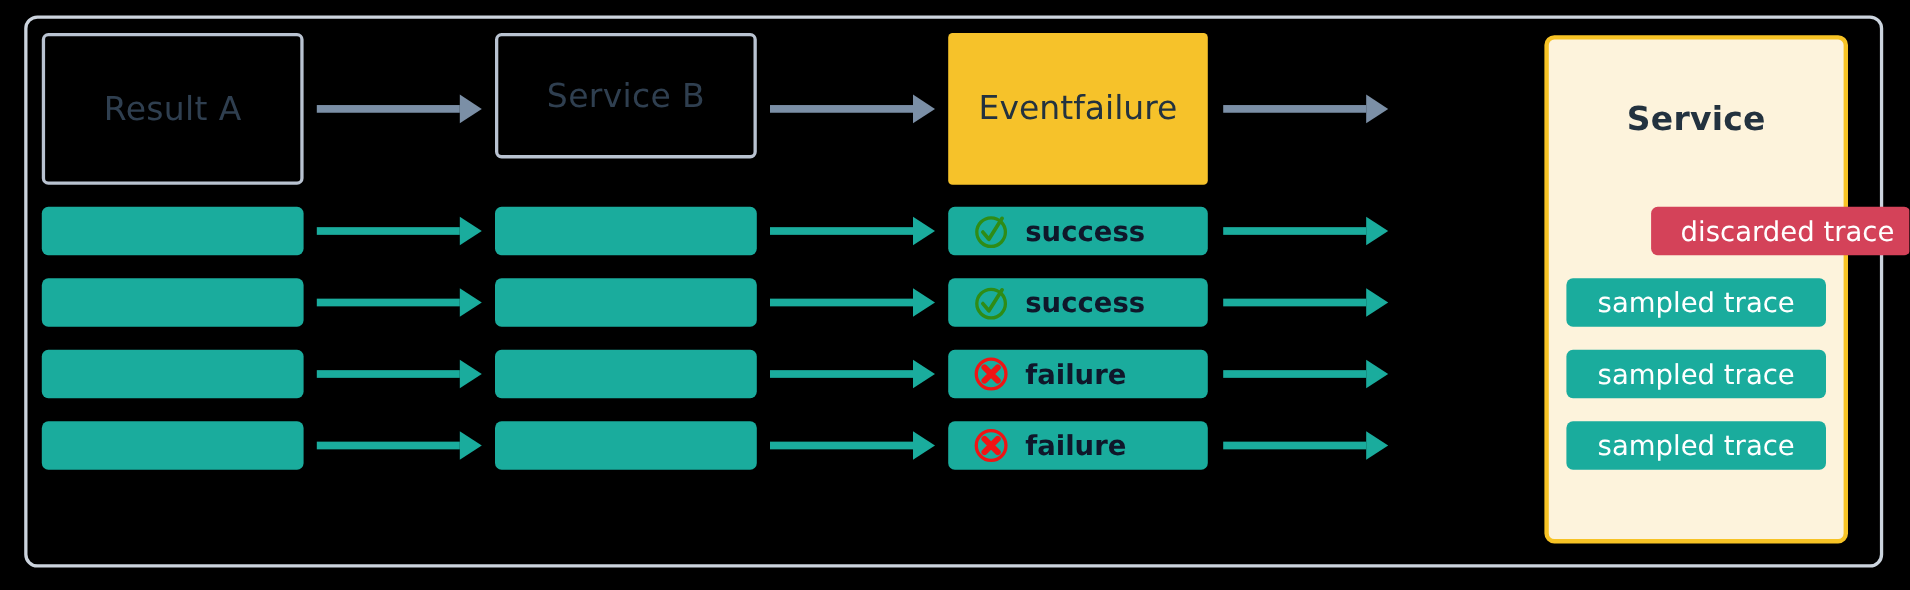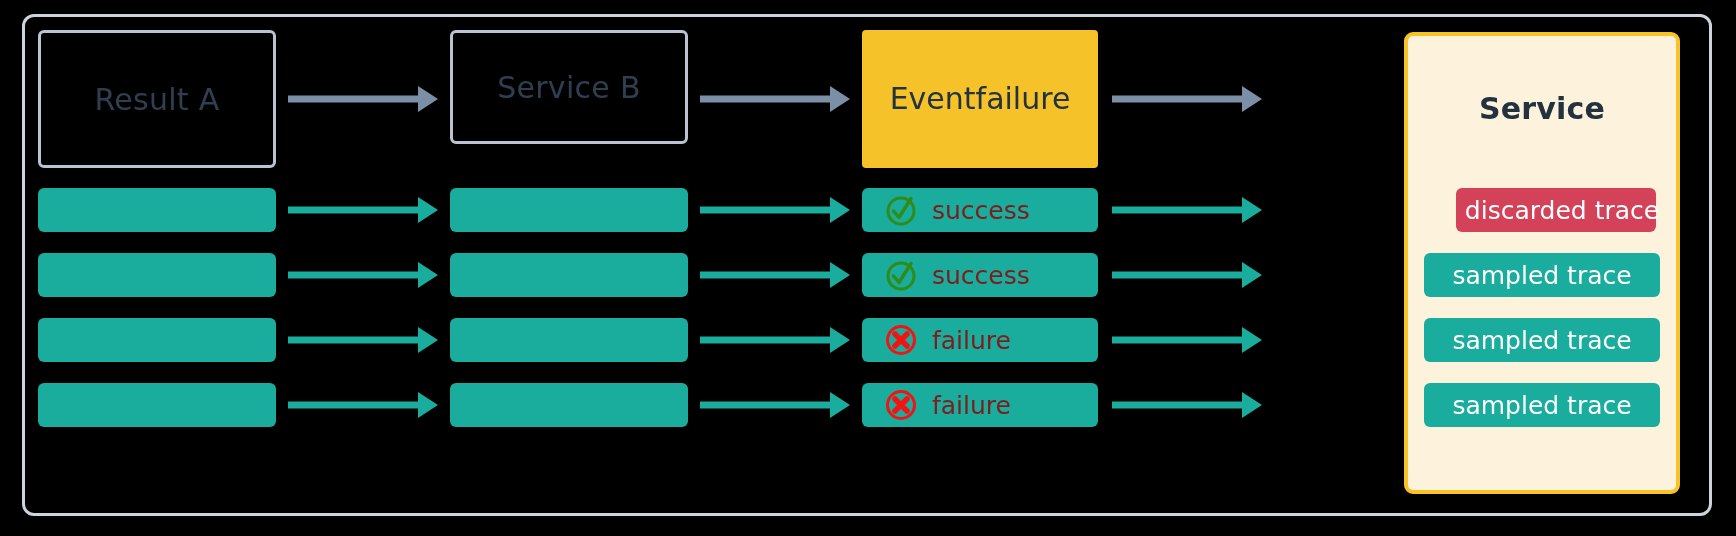--- a/index.html
+++ b/index.html
@@ -106,23 +106,23 @@
     background: #d44259;
     justify-content: center;
   }
   .bar-label {
     color: #ffffff;
     font-size: 25px;
     font-weight: 400;
     white-space: nowrap;
   }
   .status-label {
-    color: #7f1d1d;
+    color: #0f172a;
     font-size: 25px;
-    font-weight: 400;
+    font-weight: 700;
     margin-left: 14px;
     white-space: nowrap;
   }
   .status-icon {
     width: 34px;
     height: 34px;
     flex: 0 0 34px;
     display: block;
   }
 
@@ -204,21 +204,21 @@
     <svg class="status-icon" viewBox="0 0 34 34">
       <circle cx="17" cy="18" r="13" fill="none" stroke="#2f8c16" stroke-width="3"></circle>
       <path d="M9.5 18 L15 24.5 L27 5.5" fill="none" stroke="#2f8c16" stroke-width="3.4" stroke-linecap="round" stroke-linejoin="round"></path>
     </svg>
     <span class="status-label">success</span>
   </div>
   <div class="arrow teal" style="left:1112px; top:210px; width:150px;">
     <div class="shaft" style="width:130px;"></div>
     <div class="head"></div>
   </div>
-  <div class="bar trace-discarded" style="left:1456px; top:188px; width:200px; height:44px;padding-left:12px;">
+  <div class="bar trace-discarded" style="left:1501px; top:188px; width:236px; height:44px;padding-left:12px;">
     <span class="bar-label">discarded trace</span>
   </div>
 
   <div class="bar plain" style="left:38px; top:253px; width:238px; height:44px;"></div>
   <div class="arrow teal" style="left:288px; top:275px; width:150px;">
     <div class="shaft" style="width:130px;"></div>
     <div class="head"></div>
   </div>
   <div class="bar plain" style="left:450px; top:253px; width:238px; height:44px;"></div>
   <div class="arrow teal" style="left:700px; top:275px; width:150px;">

